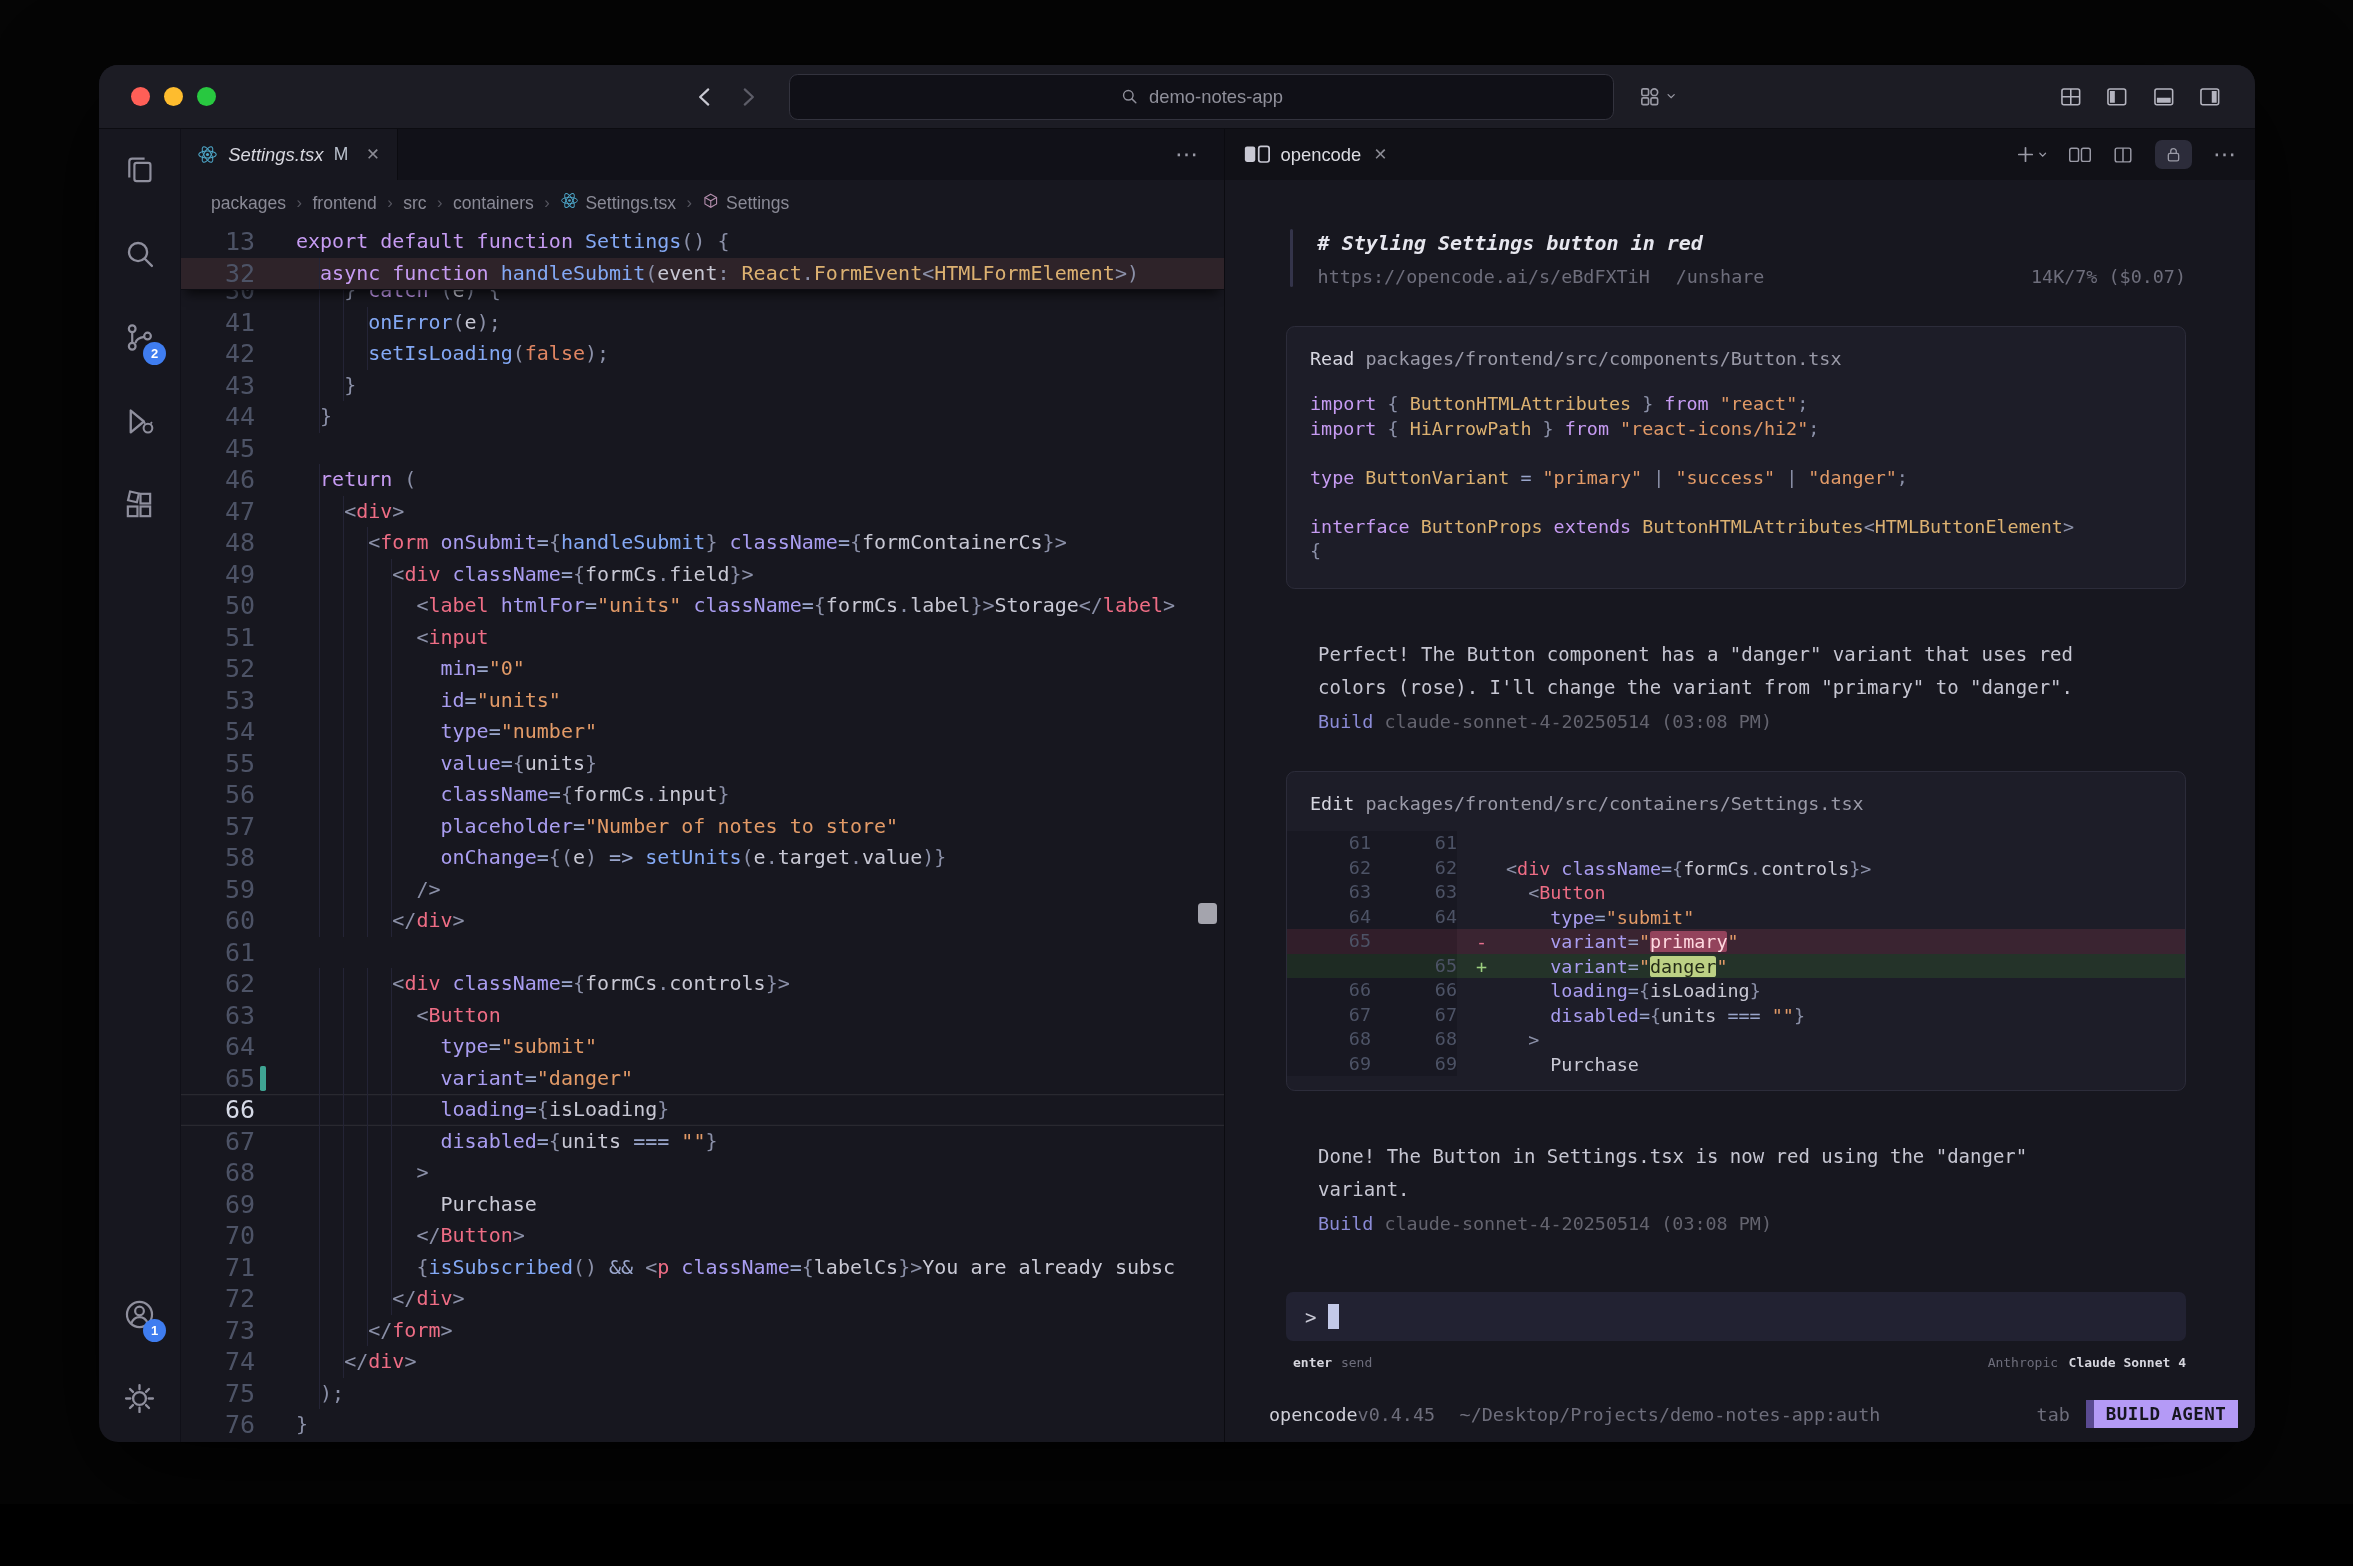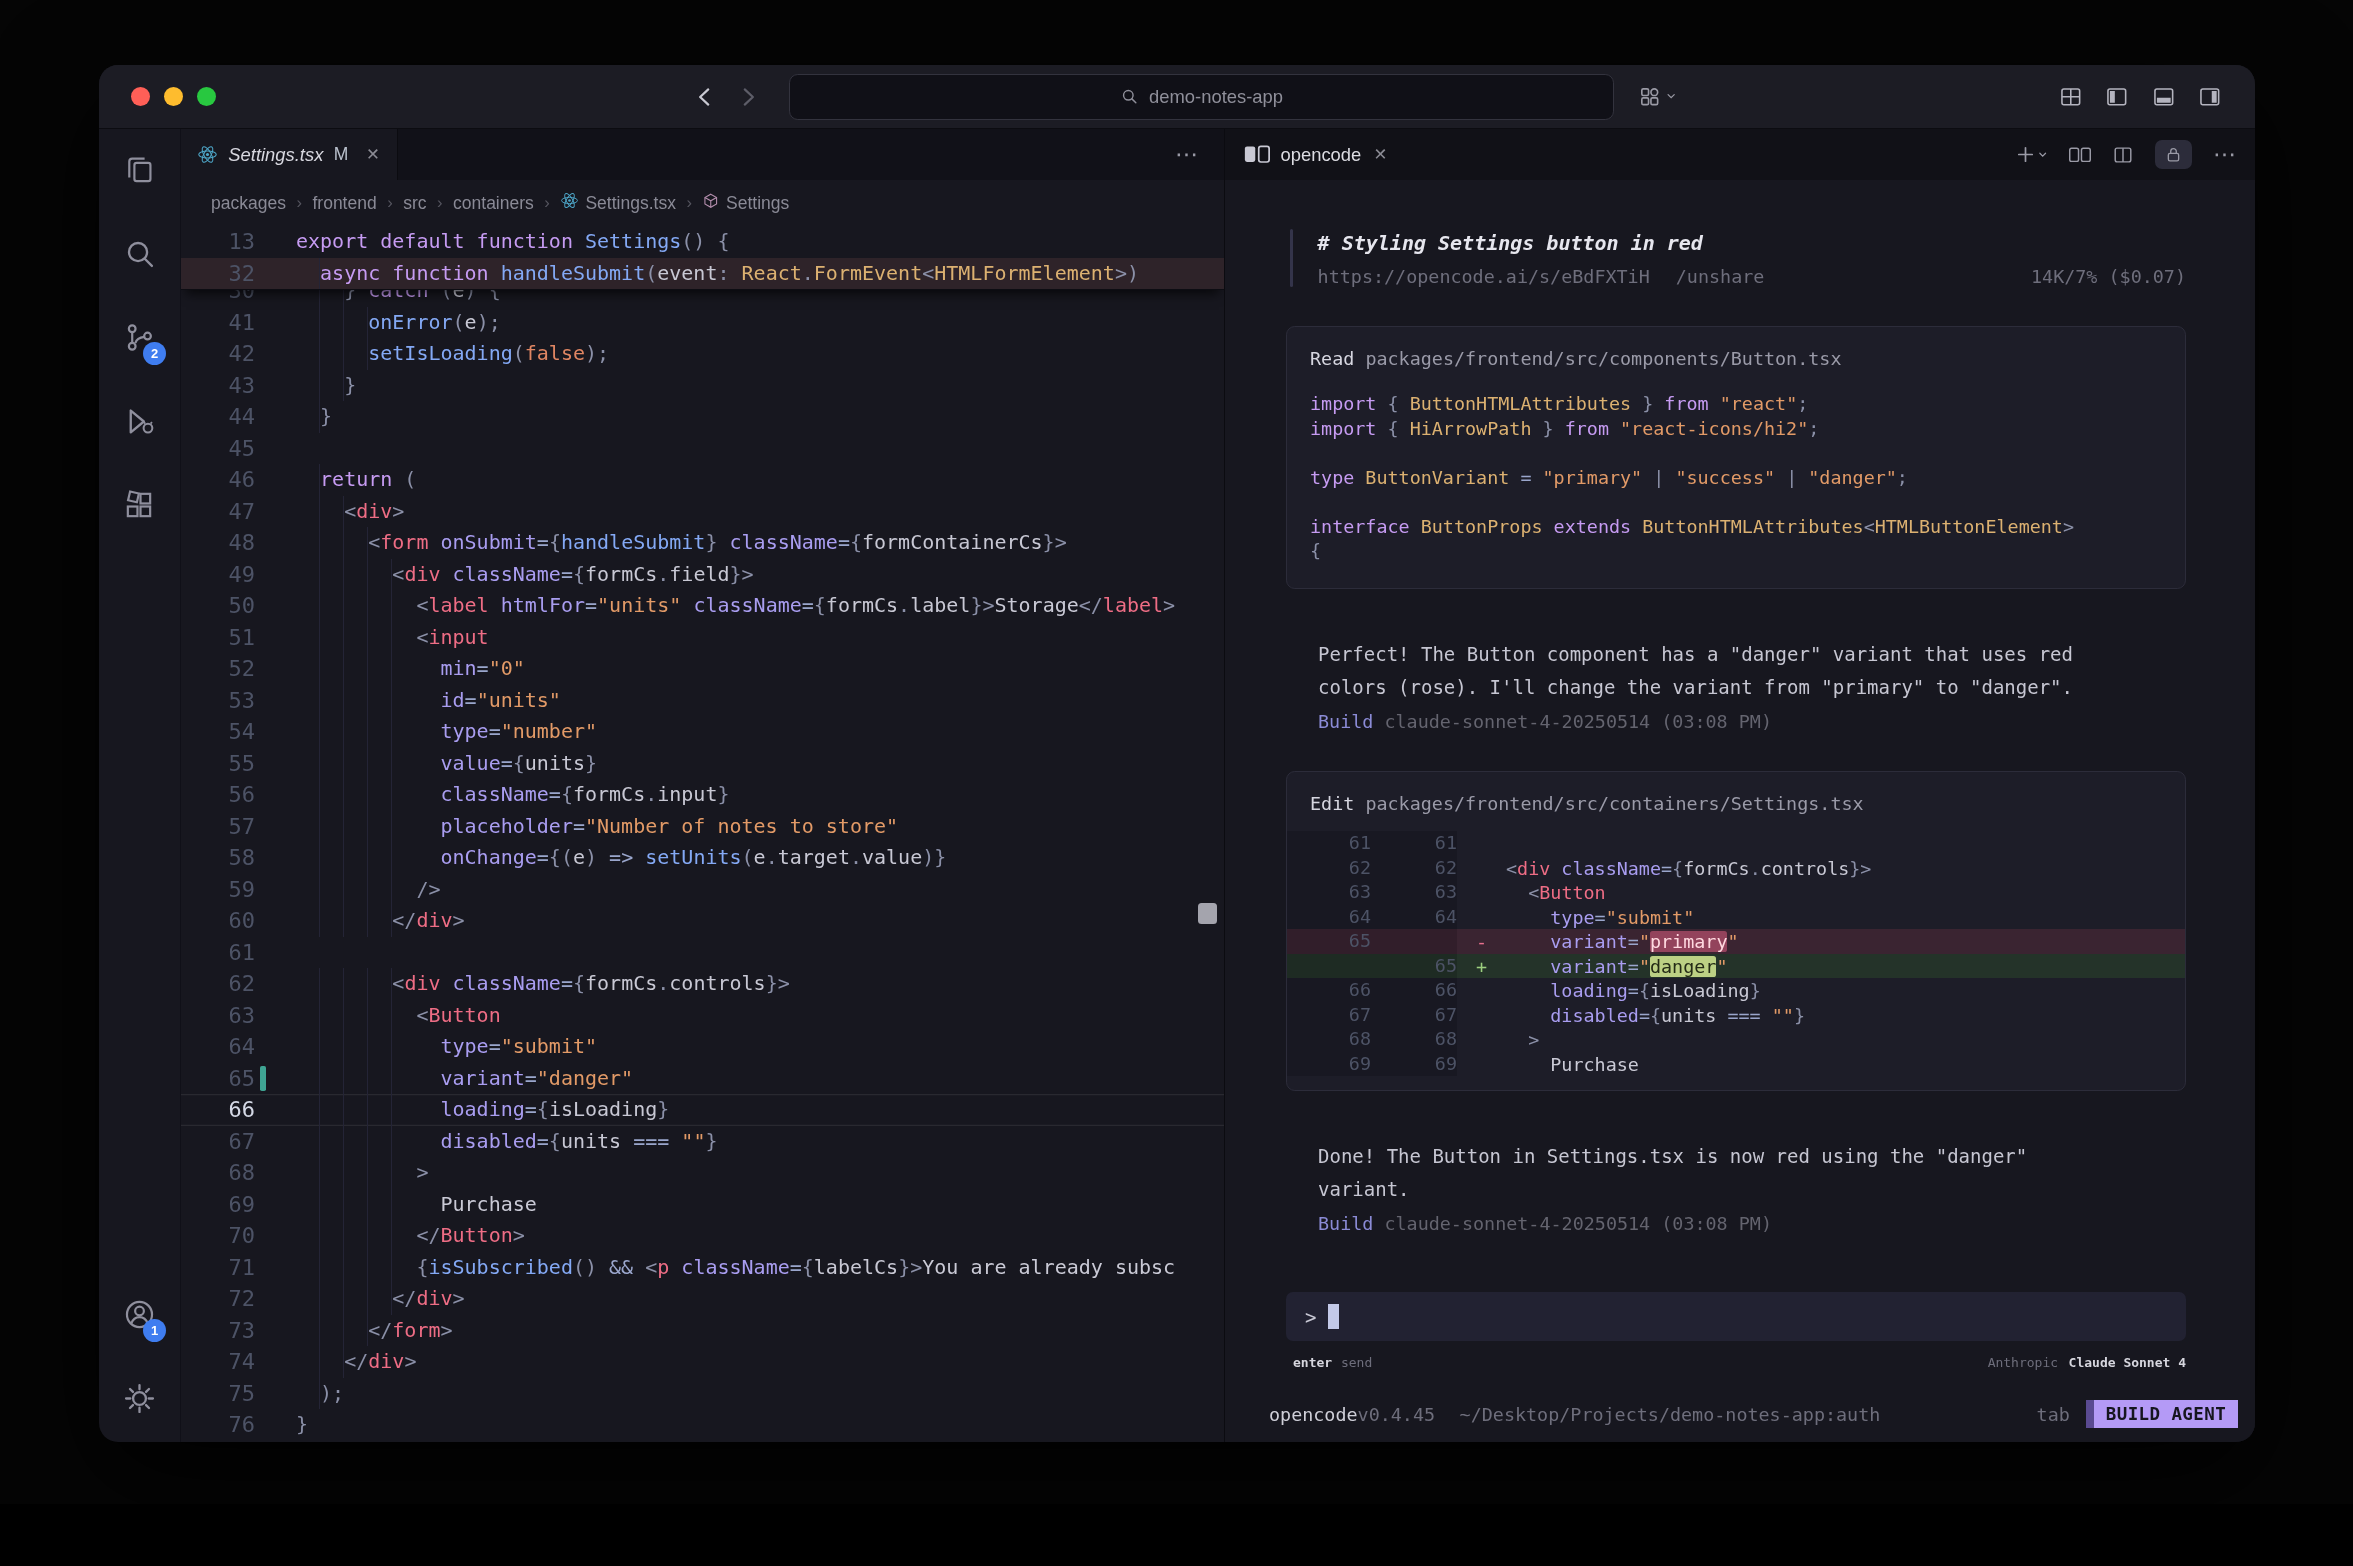--- a/index.html
+++ b/index.html
@@ -41,21 +41,21 @@
   .bc-item{display:flex;align-items:center;gap:6.1px;}
 
   
   .code-area{position:relative;flex:1;overflow:hidden;font-family:"DejaVu Sans Mono",monospace;font-size:20px;line-height:31.5px;}
   .sticky{position:absolute;top:0;left:0;right:0;z-index:3;background:#17171f;box-shadow:0 8.8px 10.5px -5.3px rgba(0,0,0,.65);border-bottom:0.9px solid #0d0d13;}
   .code-lines{position:absolute;top:49px;left:0;right:0;z-index:1;}
   .code-line{display:flex;height:31.5px;align-items:center;white-space:pre;}
   .code-line.sticky-hl{background:#2e2329;}
   .code-line.current{box-shadow:inset 0 1.3px 0 rgba(255,255,255,.08),inset 0 -1.3px 0 rgba(255,255,255,.08);}
   .code-line.current .ln{color:#d5d9e6;}
-  .ln{flex:0 0 74px;text-align:right;color:#4d5366;font-size:22px;}
+  .ln{flex:0 0 74px;text-align:right;color:#4d5366;font-size:25px;}
   .gut{flex:0 0 41px;position:relative;height:31.5px;}
   .modbar{position:absolute;left:5.3px;top:3.5px;width:6.1px;height:24.5px;background:#3fa493;border-radius:1.8px;}
   .lc{flex:1;min-width:0;white-space:pre;}
   .ind{display:inline-block;height:31.5px;vertical-align:bottom;background-image:repeating-linear-gradient(90deg,transparent 0,transparent calc(2ch - 0.9px),#242436 calc(2ch - 0.9px),#242436 2ch);}
   .ov-thumb{position:absolute;right:7px;top:677px;width:19px;height:21px;background:#bdbdc7;opacity:.85;border-radius:3.5px;z-index:4;}
 
   .tk-kw{color:#c69bf2}.tk-fn{color:#84a9f5}.tk-tg{color:#ee6d85}.tk-at{color:#a99df0}
   .tk-st{color:#e29a67}.tk-ty{color:#dcb171}.tk-va{color:#c8c8d4}.tk-pu{color:#8b90a8}
   .tk-op{color:#9aa6cc}.tk-cn{color:#e08663}.tk-tx{color:#cacad6}
   .tk-hld{background:#93435c;color:#ffd9e0;border-radius:2.6px;}

